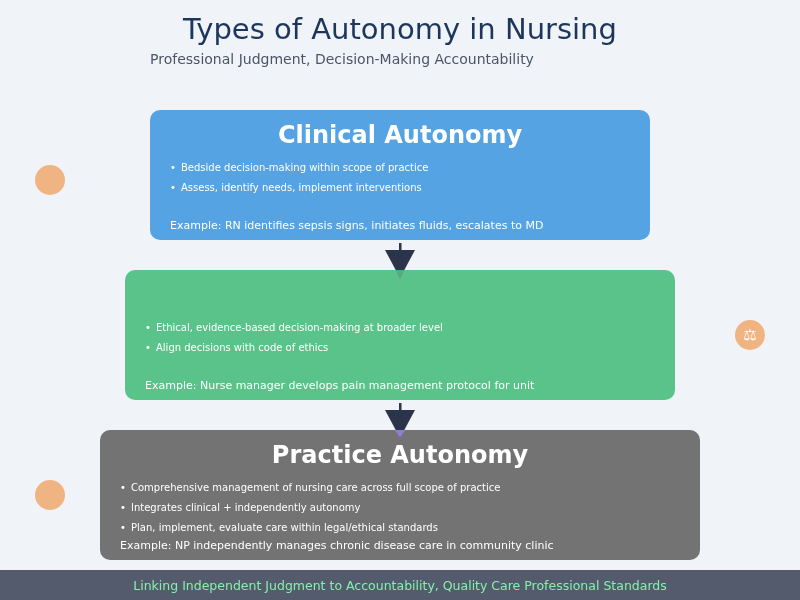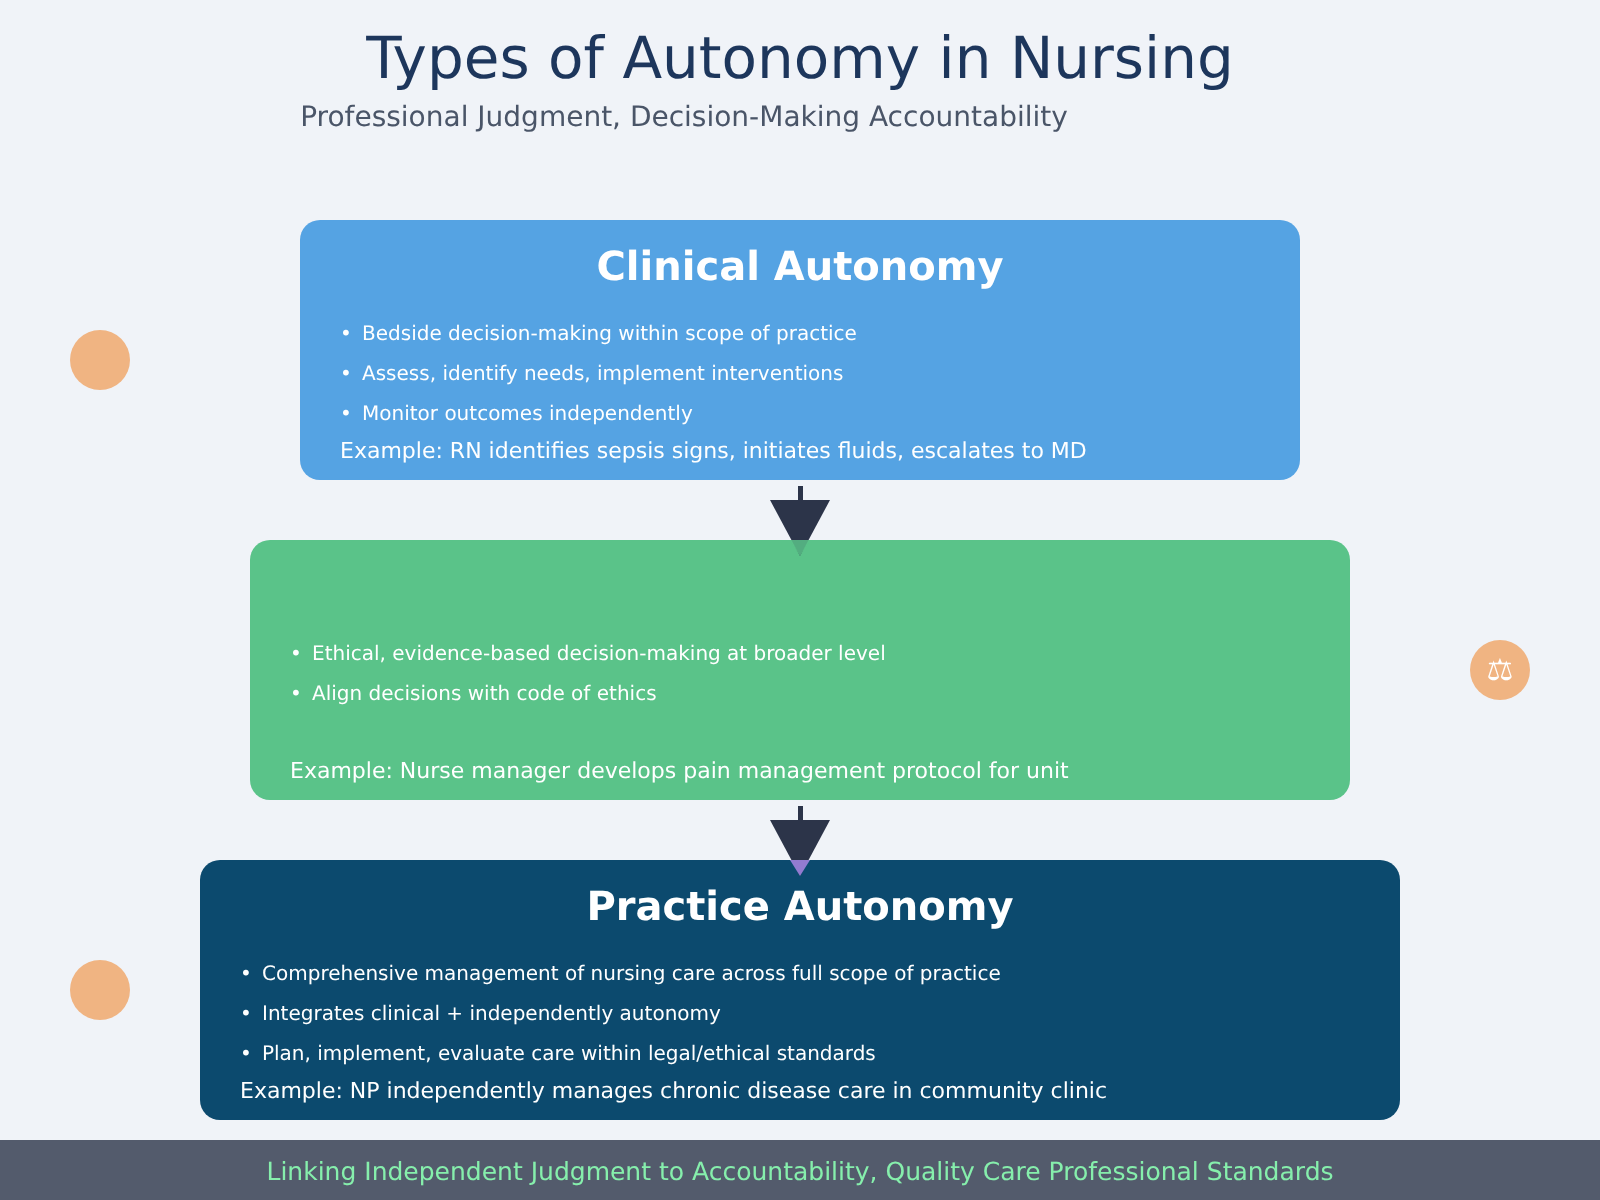--- a/index.html
+++ b/index.html
@@ -15,29 +15,29 @@
   }
   .subtitle {
     position: absolute; left: 0; top: 51px; width: 684px;
     text-align: center; font-size: 14px; color: #4a5568;
   }
   .box {
     position: absolute; border-radius: 10px; color: #ffffff;
   }
   .box h2 {
     position: absolute; left: 0; width: 100%; top: 11px;
-    text-align: center; font-size: 20px; font-weight: bold;
+    text-align: center; font-size: 24px; font-weight: bold;
   }
   .box ul { list-style: none; position: absolute; left: 20px; top: 48px; }
   .box li { font-size: 10px; line-height: 20px; height: 20px; }
   .box li .bul { display: inline-block; width: 11px; }
   .box .example { position: absolute; left: 20px; top: 109px; font-size: 11px; }
   #b1 { left: 150px; top: 110px; width: 500px; height: 130px; background: #55a3e3; }
   #b2 { left: 125px; top: 270px; width: 550px; height: 130px; background: #5ac389; }
-  #b3 { left: 100px; top: 430px; width: 600px; height: 130px; background: #0c4a6e; }
+  #b3 { left: 100px; top: 430px; width: 600px; height: 130px; background: #737373; }
   .arrow { position: absolute; width: 30px; height: 36px; }
   .dot {
     position: absolute; width: 30px; height: 30px; border-radius: 50%;
     background: #f0b482; color: #fff; font-size: 15px;
     display: flex; align-items: center; justify-content: center;
   }
   .footer {
     position: absolute; left: 0; top: 570px; width: 800px; height: 30px;
     background: #535b6c; color: #86efac; font-size: 12.5px;
     display: flex; align-items: center; justify-content: center;
@@ -51,21 +51,20 @@
 
 <div class="dot" style="left:35px;top:165px;"></div>
 <div class="dot" style="left:735px;top:320px;">⚖</div>
 <div class="dot" style="left:35px;top:480px;"></div>
 
 <div class="box" id="b1">
   <h2>Clinical Autonomy</h2>
   <ul>
     <li><span class="bul">•</span><span>Bedside decision-making within scope of practice</span></li>
     <li><span class="bul">•</span><span>Assess, identify needs, implement interventions</span></li>
-    <li><span class="bul">•</span><span>Monitor outcomes independently</span></li>
   </ul>
   <div class="example">Example: RN identifies sepsis signs, initiates fluids, escalates to MD</div>
 </div>
 
 <div class="box" id="b2">
   <ul>
     <li><span class="bul">•</span><span>Ethical, evidence-based decision-making at broader level</span></li>
     <li><span class="bul">•</span><span>Align decisions with code of ethics</span></li>
   </ul>
   <div class="example">Example: Nurse manager develops pain management protocol for unit</div>

